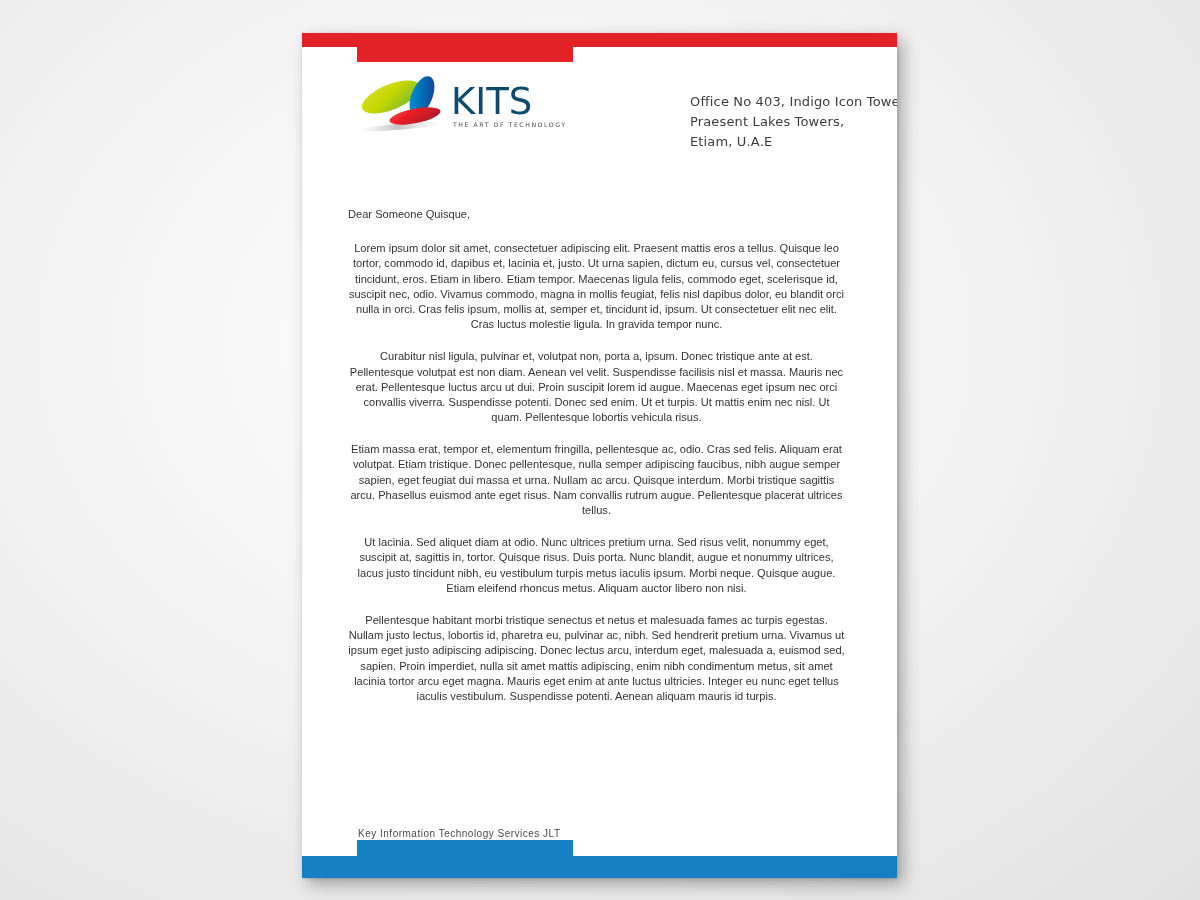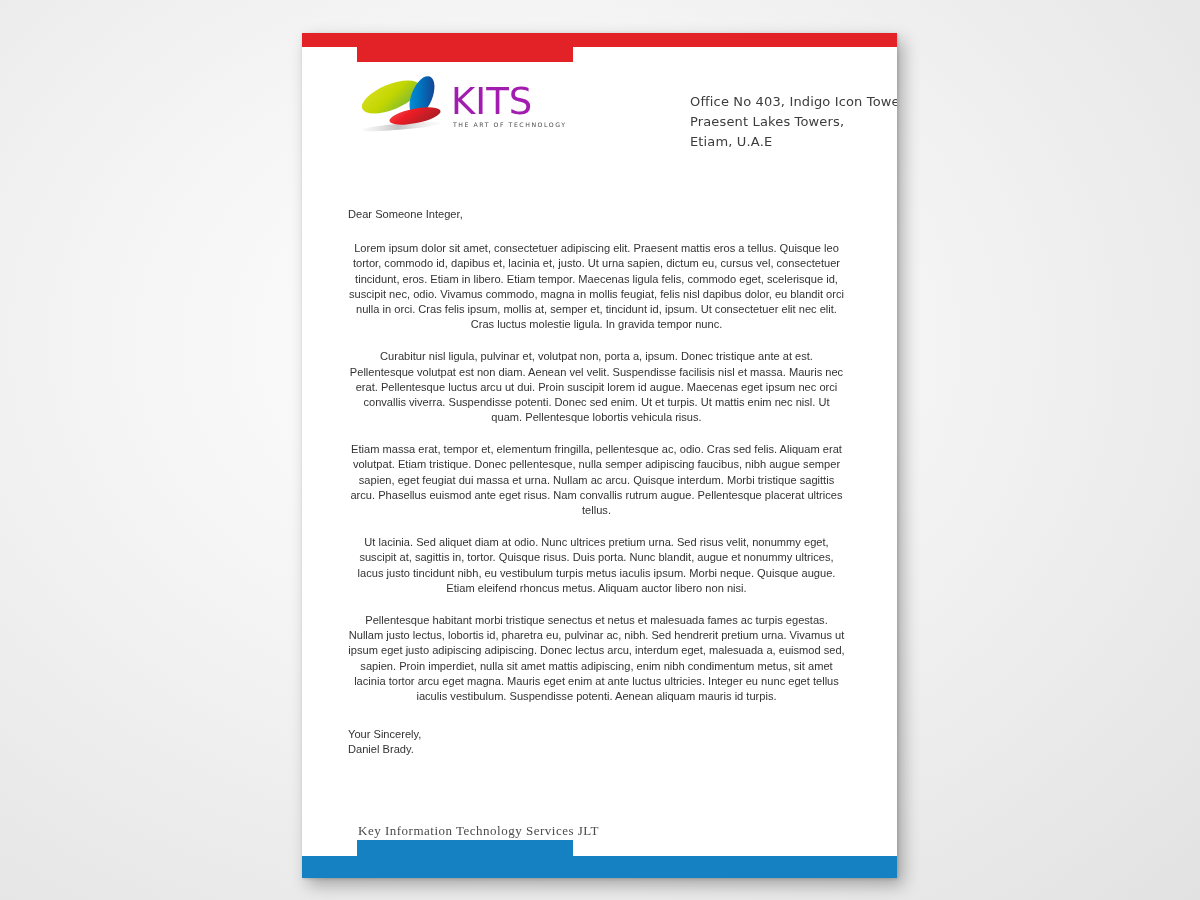--- a/index.html
+++ b/index.html
@@ -97,21 +97,21 @@
     position: absolute;
     left: 93px;
     top: 12px;
     line-height: 1;
   }
   .logo-kits {
     display: block;
     font-family: "DejaVu Sans", sans-serif;
     font-size: 37px;
     letter-spacing: 0px;
-    color: #a21caf;
+    color: #0c4a6e;
     font-weight: 400;
     line-height: 0.92;
   }
   .logo-tag {
     display: block;
     font-family: "DejaVu Sans", sans-serif;
     font-size: 6.2px;
     letter-spacing: 1.55px;
     color: #4a4a4a;
     margin-top: 3px;
@@ -153,22 +153,22 @@
   .signoff {
     margin: 23px 0 0 0;
     line-height: 1.37;
   }
 
   
   .footer-text {
     position: absolute;
     left: 56px;
     bottom: 39px;
-    font-family: Liberation Serif, serif;
-    font-size: 13px;
+    font-family: Liberation Sans, sans-serif;
+    font-size: 10px;
     letter-spacing: 0.5px;
     color: #4a4a4a;
     white-space: nowrap;
   }
 </style>
 </head>
 <body>
 
 <div id="canvas">
 
@@ -223,32 +223,28 @@
       </div>
 
       <div class="address">
         <div>Office No 403, Indigo Icon Tower,</div>
         <div>Praesent Lakes Towers,</div>
         <div>Etiam, U.A.E</div>
       </div>
     </div>
 
     <div class="letter">
-      <p class="salutation">Dear Someone Integer,</p>
+      <p class="salutation">Dear Someone Quisque,</p>
 
       <p class="para">Lorem ipsum dolor sit amet, consectetuer adipiscing elit. Praesent mattis eros a tellus. Quisque leo tortor, commodo id, dapibus et, lacinia et, justo. Ut urna sapien, dictum eu, cursus vel, consectetuer tincidunt, eros. Etiam in libero. Etiam tempor. Maecenas ligula felis, commodo eget, scelerisque id, suscipit nec, odio. Vivamus commodo, magna in mollis feugiat, felis nisl dapibus dolor, eu blandit orci nulla in orci. Cras felis ipsum, mollis at, semper et, tincidunt id, ipsum. Ut consectetuer elit nec elit. Cras luctus molestie ligula. In gravida tempor nunc.</p>
       <p class="para">Curabitur nisl ligula, pulvinar et, volutpat non, porta a, ipsum. Donec tristique ante at est. Pellentesque volutpat est non diam. Aenean vel velit. Suspendisse facilisis nisl et massa. Mauris nec erat. Pellentesque luctus arcu ut dui. Proin suscipit lorem id augue. Maecenas eget ipsum nec orci convallis viverra. Suspendisse potenti. Donec sed enim. Ut et turpis. Ut mattis enim nec nisl. Ut quam. Pellentesque lobortis vehicula risus.</p>
       <p class="para">Etiam massa erat, tempor et, elementum fringilla, pellentesque ac, odio. Cras sed felis. Aliquam erat volutpat. Etiam tristique. Donec pellentesque, nulla semper adipiscing faucibus, nibh augue semper sapien, eget feugiat dui massa et urna. Nullam ac arcu. Quisque interdum. Morbi tristique sagittis arcu. Phasellus euismod ante eget risus. Nam convallis rutrum augue. Pellentesque placerat ultrices tellus.</p>
       <p class="para">Ut lacinia. Sed aliquet diam at odio. Nunc ultrices pretium urna. Sed risus velit, nonummy eget, suscipit at, sagittis in, tortor. Quisque risus. Duis porta. Nunc blandit, augue et nonummy ultrices, lacus justo tincidunt nibh, eu vestibulum turpis metus iaculis ipsum. Morbi neque. Quisque augue. Etiam eleifend rhoncus metus. Aliquam auctor libero non nisi.</p>
       <p class="para">Pellentesque habitant morbi tristique senectus et netus et malesuada fames ac turpis egestas. Nullam justo lectus, lobortis id, pharetra eu, pulvinar ac, nibh. Sed hendrerit pretium urna. Vivamus ut ipsum eget justo adipiscing adipiscing. Donec lectus arcu, interdum eget, malesuada a, euismod sed, sapien. Proin imperdiet, nulla sit amet mattis adipiscing, enim nibh condimentum metus, sit amet lacinia tortor arcu eget magna. Mauris eget enim at ante luctus ultricies. Integer eu nunc eget tellus iaculis vestibulum. Suspendisse potenti. Aenean aliquam mauris id turpis.</p>
 
-      <div class="signoff">
-        <div>Your Sincerely,</div>
-        <div>Daniel Brady.</div>
-      </div>
     </div>
 
     <div class="footer-text">Key Information Technology Services JLT</div>
 
     <div class="tab-bottom"></div>
     <div class="band-bottom"></div>
 
   </div>
 </div>
 

